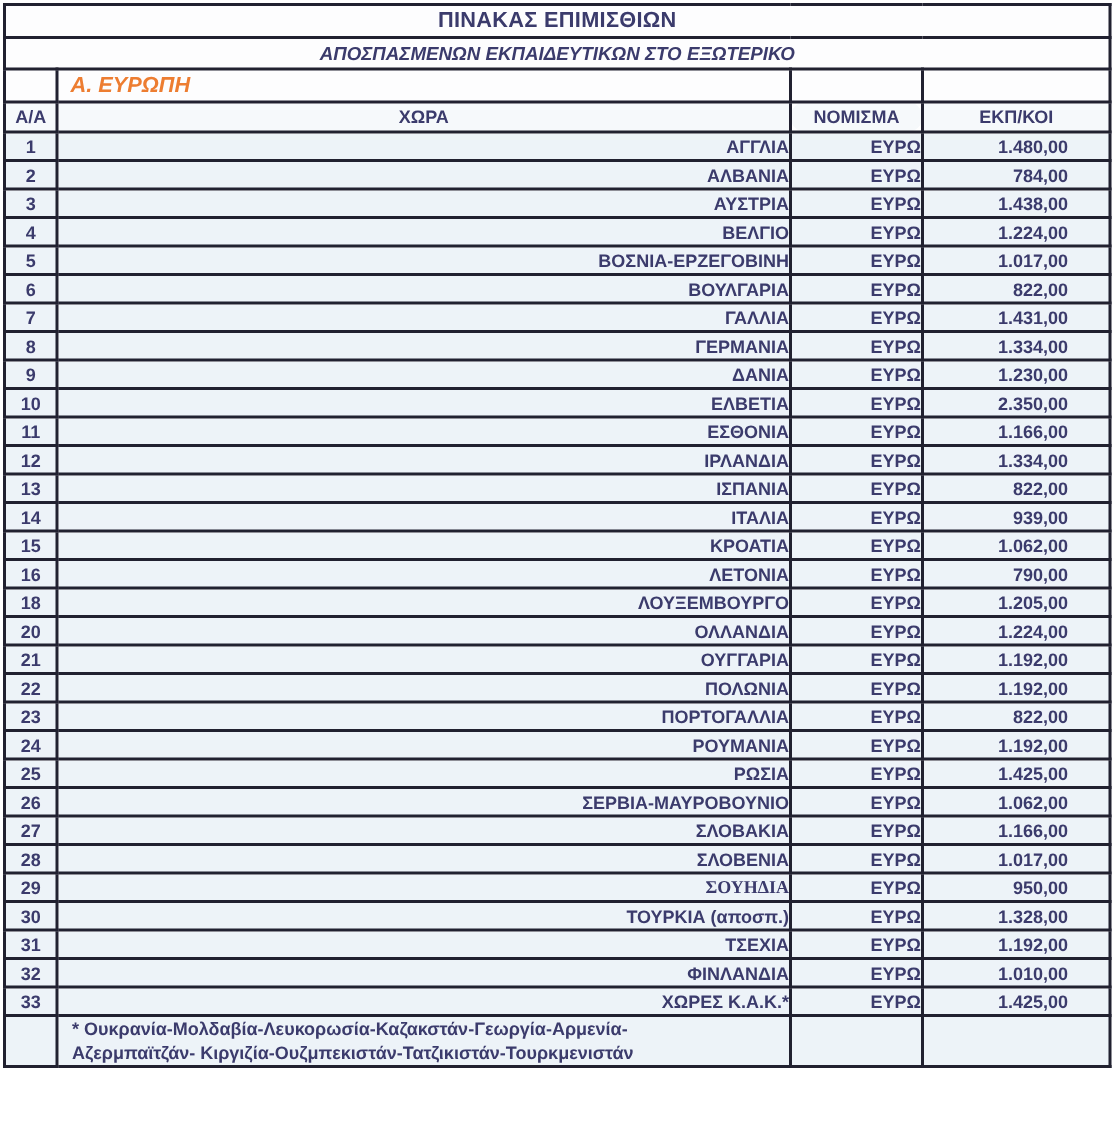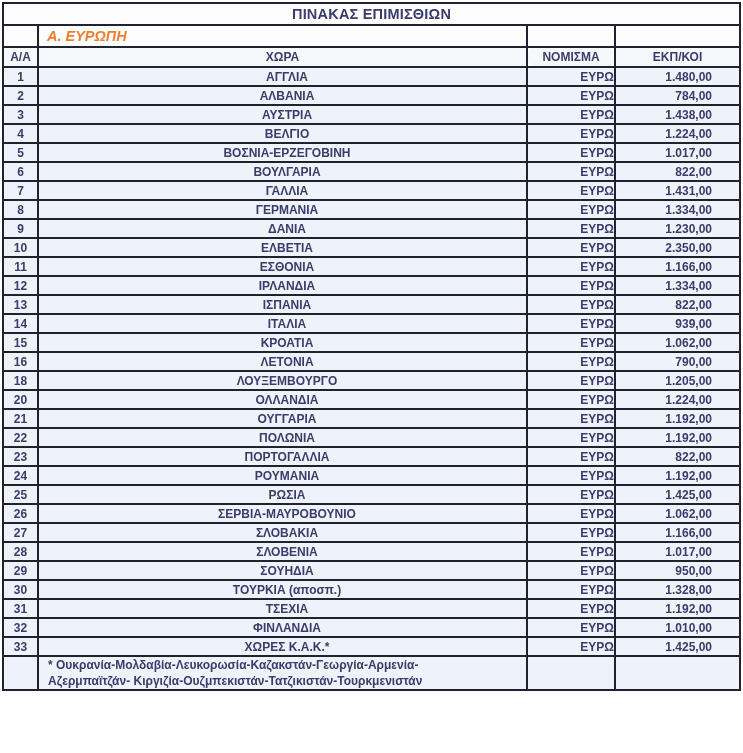--- a/index.html
+++ b/index.html
@@ -66,21 +66,21 @@
   }
   tr.header-row th {
     background: #f6f9fb;
     height: 18px;
     text-align: center;
     font-size: 12px;
   }
 
   tbody.data-rows td { height: 17px; }
   tbody.data-rows td.num      { text-align: center; }
-  tbody.data-rows td.country  { text-align: center;  padding-left: 9px; }
+  tbody.data-rows td.country  { text-align: right;  padding-left: 9px; }
   tbody.data-rows td.currency { text-align: right; }
   tbody.data-rows td.amount   { text-align: right; padding-right: 27px; }
 
   tr.footnote-row td {
     height: 32px;
     vertical-align: middle;
   }
   tr.footnote-row td.footnote-text {
     text-align: left;
     padding-left: 9px;
@@ -96,20 +96,23 @@
       <col class="c-num">
       <col class="c-country">
       <col class="c-currency">
       <col class="c-amount">
     </colgroup>
 
     <tbody>
       <tr class="title-row">
         <td colspan="4" style="border-color: rgb(33, 33, 48);">ΠΙΝΑΚΑΣ ΕΠΙΜΙΣΘΙΩΝ</td>
       </tr>
+      <tr class="subtitle-row">
+        <td colspan="4" style="border-color: rgb(33, 33, 48);">ΑΠΟΣΠΑΣΜΕΝΩΝ ΕΚΠΑΙΔΕΥΤΙΚΩΝ ΣΤΟ ΕΞΩΤΕΡΙΚΟ</td>
+      </tr>
       <tr class="section-row">
         <td style="border-color: rgb(33, 33, 48);"></td>
         <td class="section-label" style="border-color: rgb(33, 33, 48);">Α. ΕΥΡΩΠΗ</td>
         <td style="border-color: rgb(33, 33, 48);"></td>
         <td style="border-color: rgb(33, 33, 48);"></td>
       </tr>
       <tr class="header-row">
         <th style="border-color: rgb(33, 33, 48);">Α/Α</th>
         <th style="border-color: rgb(33, 33, 48);">ΧΩΡΑ</th>
         <th style="border-color: rgb(33, 33, 48); border-radius: 10px;">ΝΟΜΙΣΜΑ</th>
@@ -269,21 +272,21 @@
           <td class="amount" style="border-color: rgb(33, 33, 48);">1.166,00</td>
         </tr>
         <tr>
           <td class="num" style="border-color: rgb(33, 33, 48);">28</td>
           <td class="country" style="border-color: rgb(33, 33, 48);">ΣΛΟΒΕΝΙΑ</td>
           <td class="currency" style="border-color: rgb(33, 33, 48);">ΕΥΡΩ</td>
           <td class="amount" style="border-color: rgb(33, 33, 48);">1.017,00</td>
         </tr>
         <tr>
           <td class="num" style="border-color: rgb(33, 33, 48);">29</td>
-          <td class="country" style="border-color: rgb(33, 33, 48);">ΣΟΥΗΔΙΑ</td>
+          <td class="country" style="border-color: rgb(33, 33, 48); font-family: Liberation Serif, serif;">ΣΟΥΗΔΙΑ</td>
           <td class="currency" style="border-color: rgb(33, 33, 48);">ΕΥΡΩ</td>
           <td class="amount" style="border-color: rgb(33, 33, 48);">950,00</td>
         </tr>
         <tr>
           <td class="num" style="border-color: rgb(33, 33, 48);">30</td>
           <td class="country" style="border-color: rgb(33, 33, 48);">ΤΟΥΡΚΙΑ (αποσπ.)</td>
           <td class="currency" style="border-color: rgb(33, 33, 48);">ΕΥΡΩ</td>
           <td class="amount" style="border-color: rgb(33, 33, 48);">1.328,00</td>
         </tr>
         <tr>

